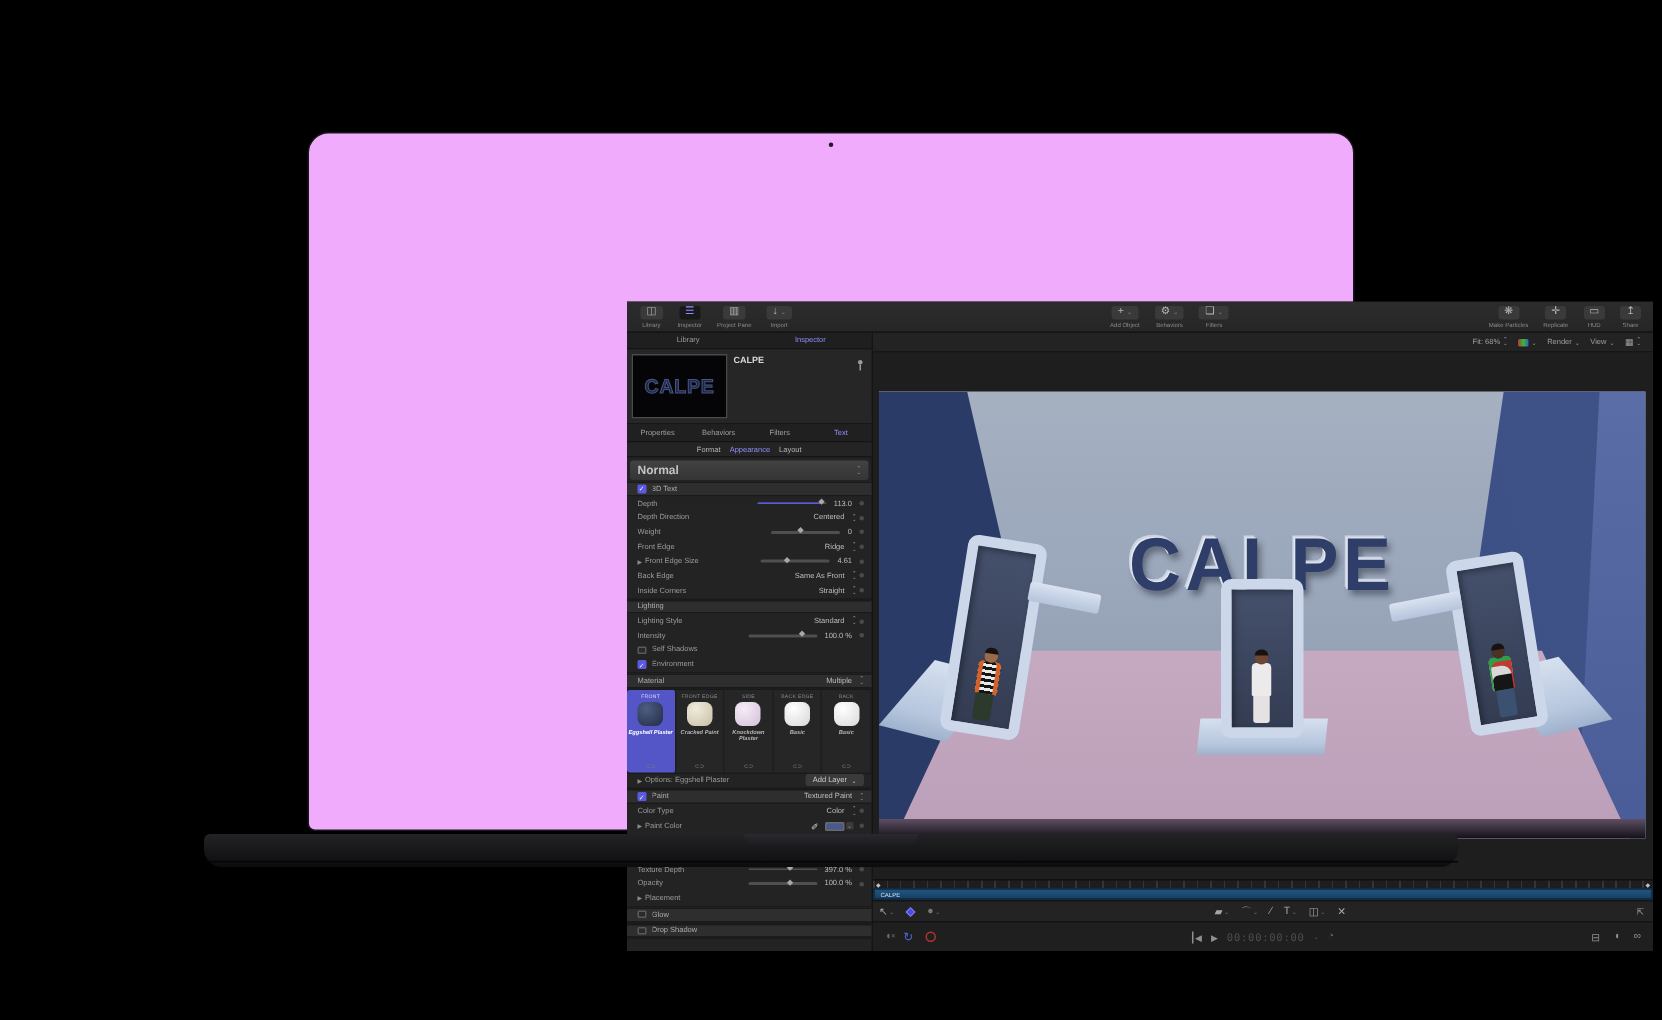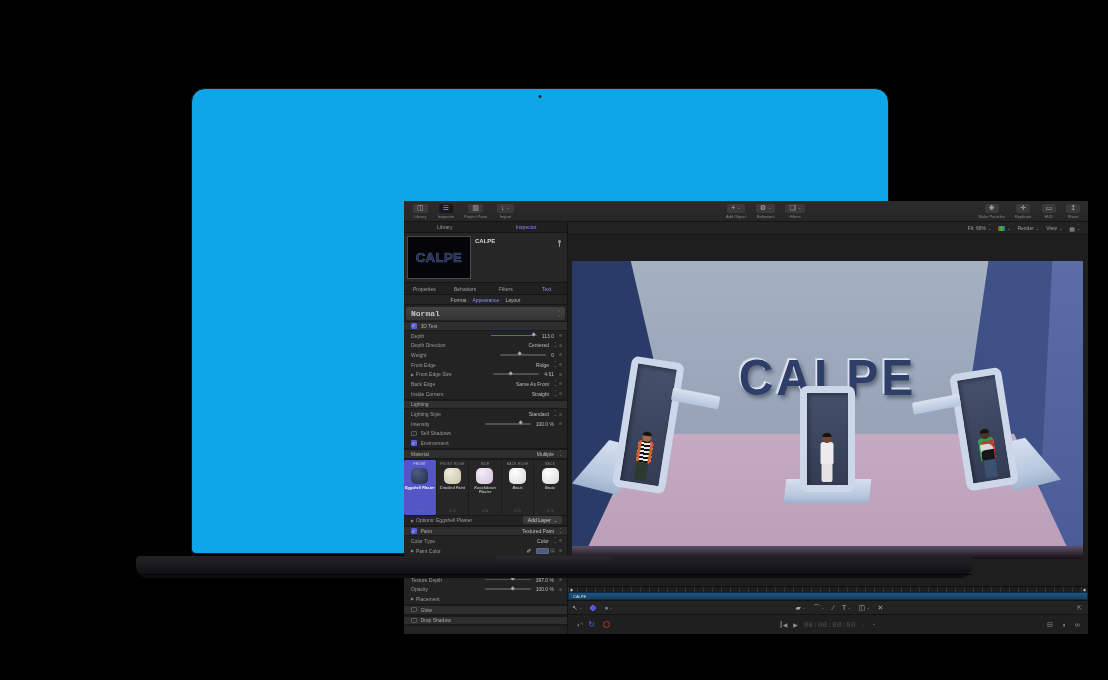--- a/index.html
+++ b/index.html
@@ -1,20 +1,20 @@
 <!DOCTYPE html>
 <html><head>
 <meta charset="utf-8">
 <style>
   html,body{margin:0;padding:0;background:#000;width:1108px;height:680px;overflow:hidden;
     font-family:"Liberation Sans",sans-serif;-webkit-font-smoothing:antialiased;}
   *{box-sizing:border-box;}
   
-  .laptop-screen{position:absolute;left:191px;top:88px;width:698px;height:466px;
-    background:#0ea5e9;border:1px solid #17181a;border-radius:14px 14px 5px 5px;}
+  .laptop-screen{position:absolute;left:205px;top:88px;width:698px;height:466px;
+    background:#f0abfc;border:1px solid #17181a;border-radius:14px 14px 5px 5px;}
   .camera-dot{position:absolute;left:50%;top:6px;width:3px;height:3px;border-radius:50%;
     background:#1c1d22;transform:translateX(-50%);}
   .laptop-base{position:absolute;left:136px;top:556px;width:836px;height:22px;
     background:linear-gradient(180deg,#232326 0%,#1a1a1d 40%,#0c0c0e 100%);
     border-radius:4px 4px 12px 12px;}
   .base-notch{position:absolute;left:50%;top:0;transform:translateX(-50%);width:116px;height:8px;
     background:linear-gradient(180deg,#2a2a2e,#1b1b1f);border-radius:0 0 10px 10px;}
   .base-edge{position:absolute;left:0;right:0;bottom:3px;height:1px;background:#050506;}
   
   .screen{position:absolute;left:212px;top:112px;width:684px;height:433px;background:#161616;overflow:hidden;}
@@ -47,21 +47,21 @@
   .pin .dot{position:absolute;right:3px;top:4px;width:3px;height:3px;border-radius:50%;background:#9a9a9a;}
   .pin .stem{position:absolute;right:4px;top:7px;width:1px;height:4px;background:#9a9a9a;}
   .insp-tabs{display:flex;height:12px;background:#202020;border-bottom:1px solid #141414;}
   .insp-tab{flex:1;display:flex;align-items:center;justify-content:center;font-size:5px;color:#9f9f9f;}
   .insp-tab.active{color:#8d8df7;}
   .subtabs{display:flex;height:10px;align-items:center;justify-content:center;gap:6px;background:#242424;
     border-bottom:1px solid #161616;}
   .subtab{font-size:5px;color:#b5b5b5;}
   .subtab.active{color:#8d8df7;}
   .style-bar{height:13px;margin:2px 2px 1px 2px;background:linear-gradient(#424242,#353535);
-    border-radius:2px;display:flex;align-items:center;padding:0 5px;font-family:Liberation Mono, monospace;}
+    border-radius:2px;display:flex;align-items:center;padding:0 5px;}
   .style-bar .nm{font-size:8px;font-weight:bold;color:#c4c4c4;flex:1;}
   .updown{display:flex;flex-direction:column;line-height:2.6px;font-size:3.6px;color:#999;}
   
   .rows{position:relative;}
   .prow{height:9.7px;display:flex;align-items:center;padding:0 5px 0 7px;font-size:5px;color:#9a9a9a;}
   .prow.band{background:#2e2e2e;border-top:1px solid #1a1a1a;border-bottom:1px solid #1a1a1a;color:#ababab;}
   .prow .disc{width:5px;color:#8a8a8a;font-size:4px;}
   .prow .lbl{flex:1;white-space:nowrap;overflow:hidden;}
   .prow .val{color:#bdbdbd;text-align:right;margin-right:3px;white-space:nowrap;}
   .prow .kf{width:3px;height:3px;border-radius:50%;background:#4a4a4a;margin-left:2px;}

